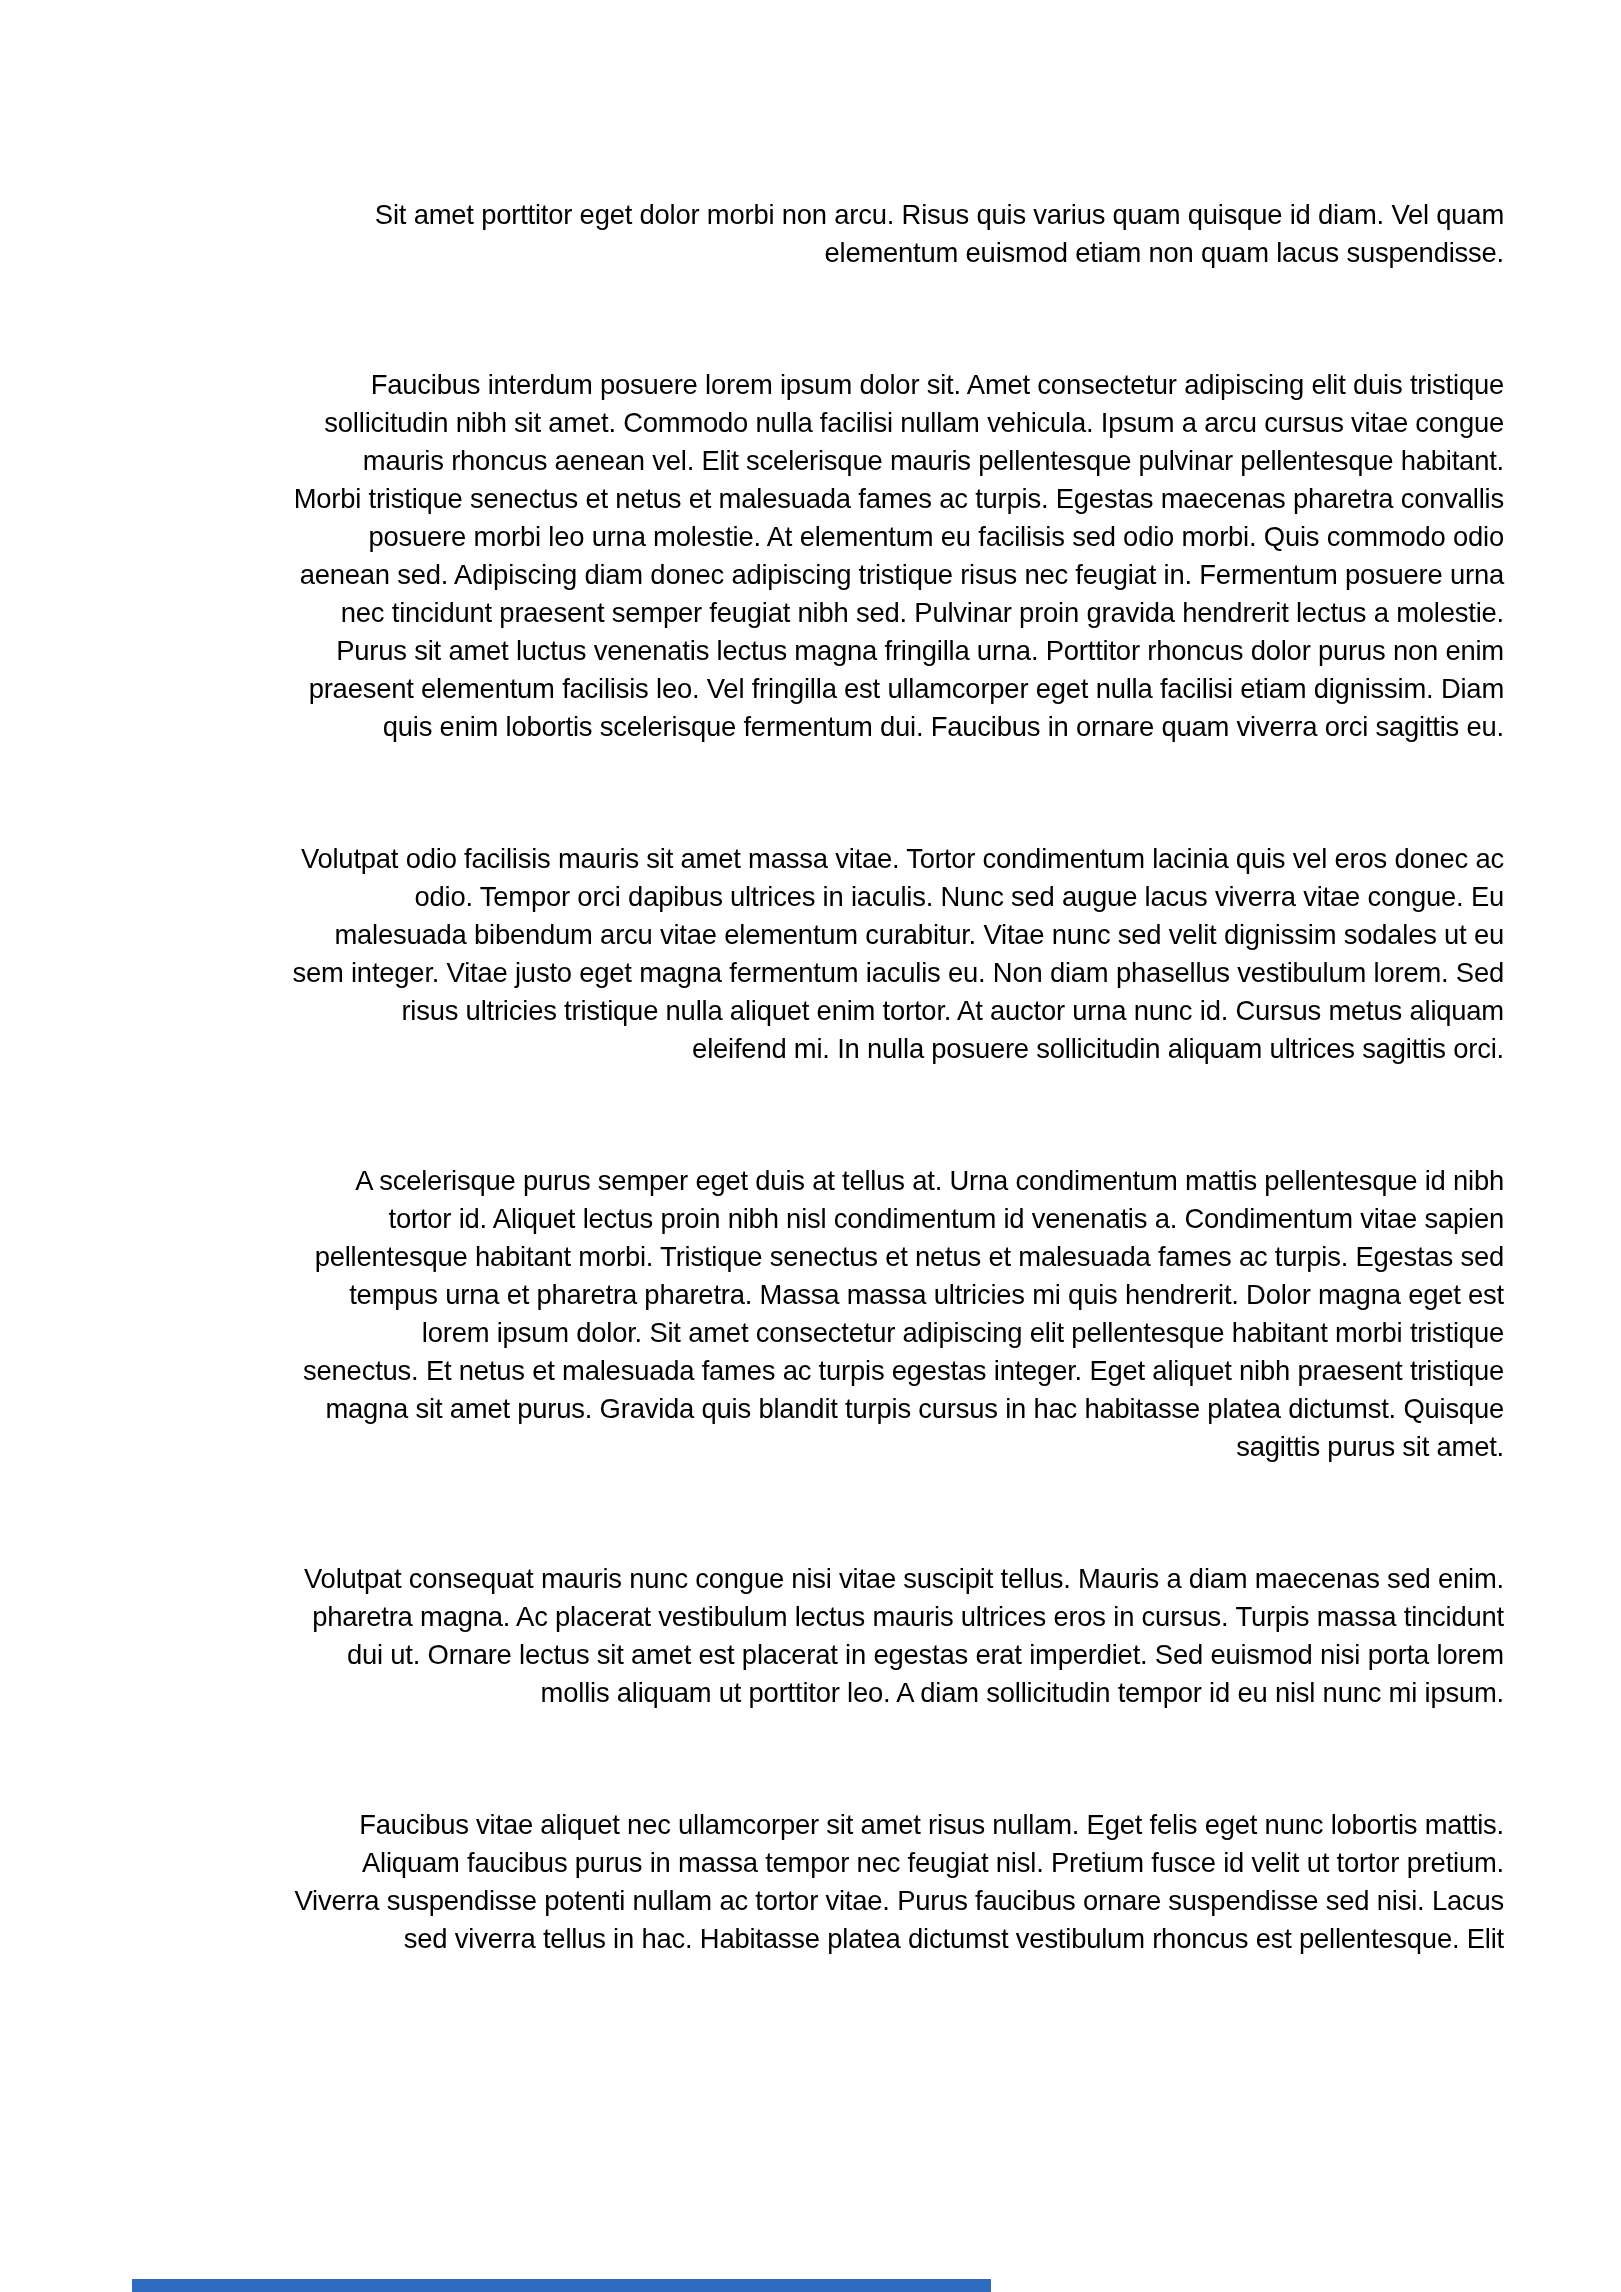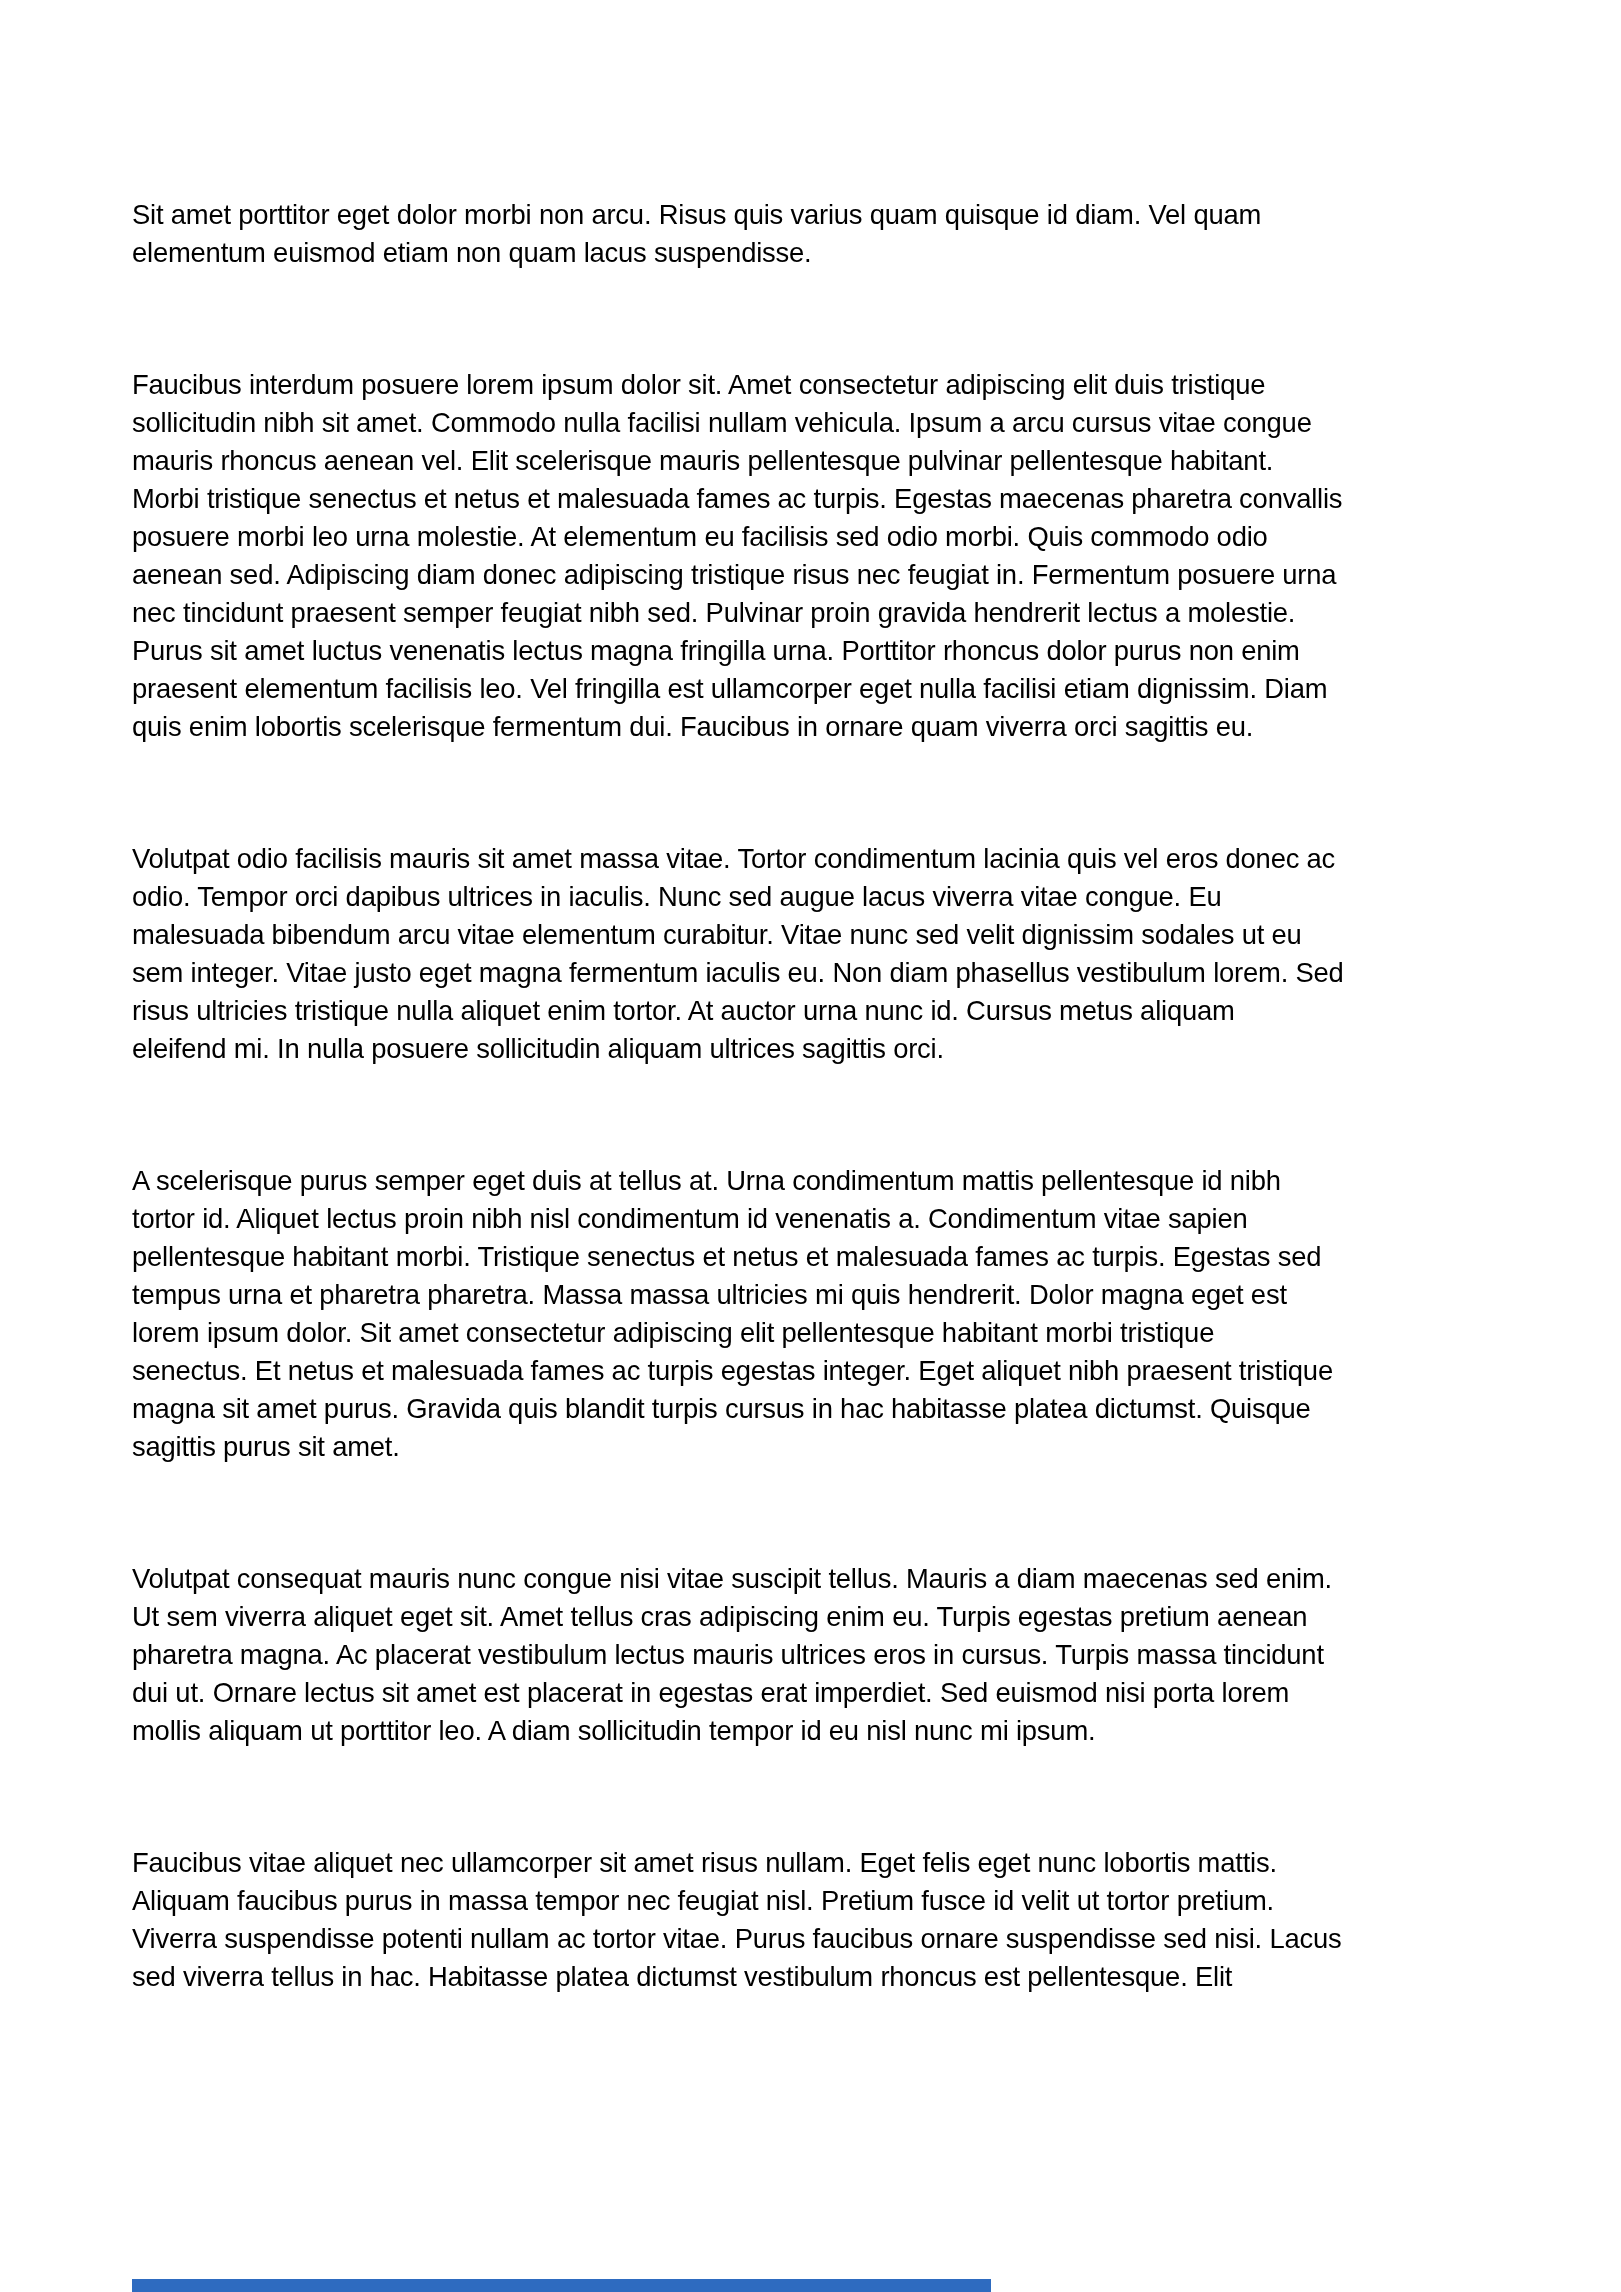--- a/index.html
+++ b/index.html
@@ -12,20 +12,21 @@
     font-family: "Liberation Sans", sans-serif;
   }
   .doc-content {
     position: absolute;
     left: 132px;
     top: 196px;
     width: 1372px;
   }
   .para {
     margin: 0 0 94px 0;
+    text-align: right;
   }
   .para .line {
     font-size: 27.4px;
     line-height: 38px;
     color: #000000;
     letter-spacing: -0.2px;
     white-space: nowrap;
   }
   .selection-bar {
     position: absolute;
@@ -69,21 +70,20 @@
       <div class="line">tortor id. Aliquet lectus proin nibh nisl condimentum id venenatis a. Condimentum vitae sapien</div>
       <div class="line">pellentesque habitant morbi. Tristique senectus et netus et malesuada fames ac turpis. Egestas sed</div>
       <div class="line">tempus urna et pharetra pharetra. Massa massa ultricies mi quis hendrerit. Dolor magna eget est</div>
       <div class="line">lorem ipsum dolor. Sit amet consectetur adipiscing elit pellentesque habitant morbi tristique</div>
       <div class="line">senectus. Et netus et malesuada fames ac turpis egestas integer. Eget aliquet nibh praesent tristique</div>
       <div class="line">magna sit amet purus. Gravida quis blandit turpis cursus in hac habitasse platea dictumst. Quisque</div>
       <div class="line">sagittis purus sit amet.</div>
     </div>
   <div class="para">
       <div class="line">Volutpat consequat mauris nunc congue nisi vitae suscipit tellus. Mauris a diam maecenas sed enim.</div>
-      <div class="line">Ut sem viverra aliquet eget sit. Amet tellus cras adipiscing enim eu. Turpis egestas pretium aenean</div>
       <div class="line">pharetra magna. Ac placerat vestibulum lectus mauris ultrices eros in cursus. Turpis massa tincidunt</div>
       <div class="line">dui ut. Ornare lectus sit amet est placerat in egestas erat imperdiet. Sed euismod nisi porta lorem</div>
       <div class="line">mollis aliquam ut porttitor leo. A diam sollicitudin tempor id eu nisl nunc mi ipsum.</div>
     </div>
   <div class="para">
       <div class="line">Faucibus vitae aliquet nec ullamcorper sit amet risus nullam. Eget felis eget nunc lobortis mattis.</div>
       <div class="line">Aliquam faucibus purus in massa tempor nec feugiat nisl. Pretium fusce id velit ut tortor pretium.</div>
       <div class="line">Viverra suspendisse potenti nullam ac tortor vitae. Purus faucibus ornare suspendisse sed nisi. Lacus</div>
       <div class="line">sed viverra tellus in hac. Habitasse platea dictumst vestibulum rhoncus est pellentesque. Elit</div>
     </div>

